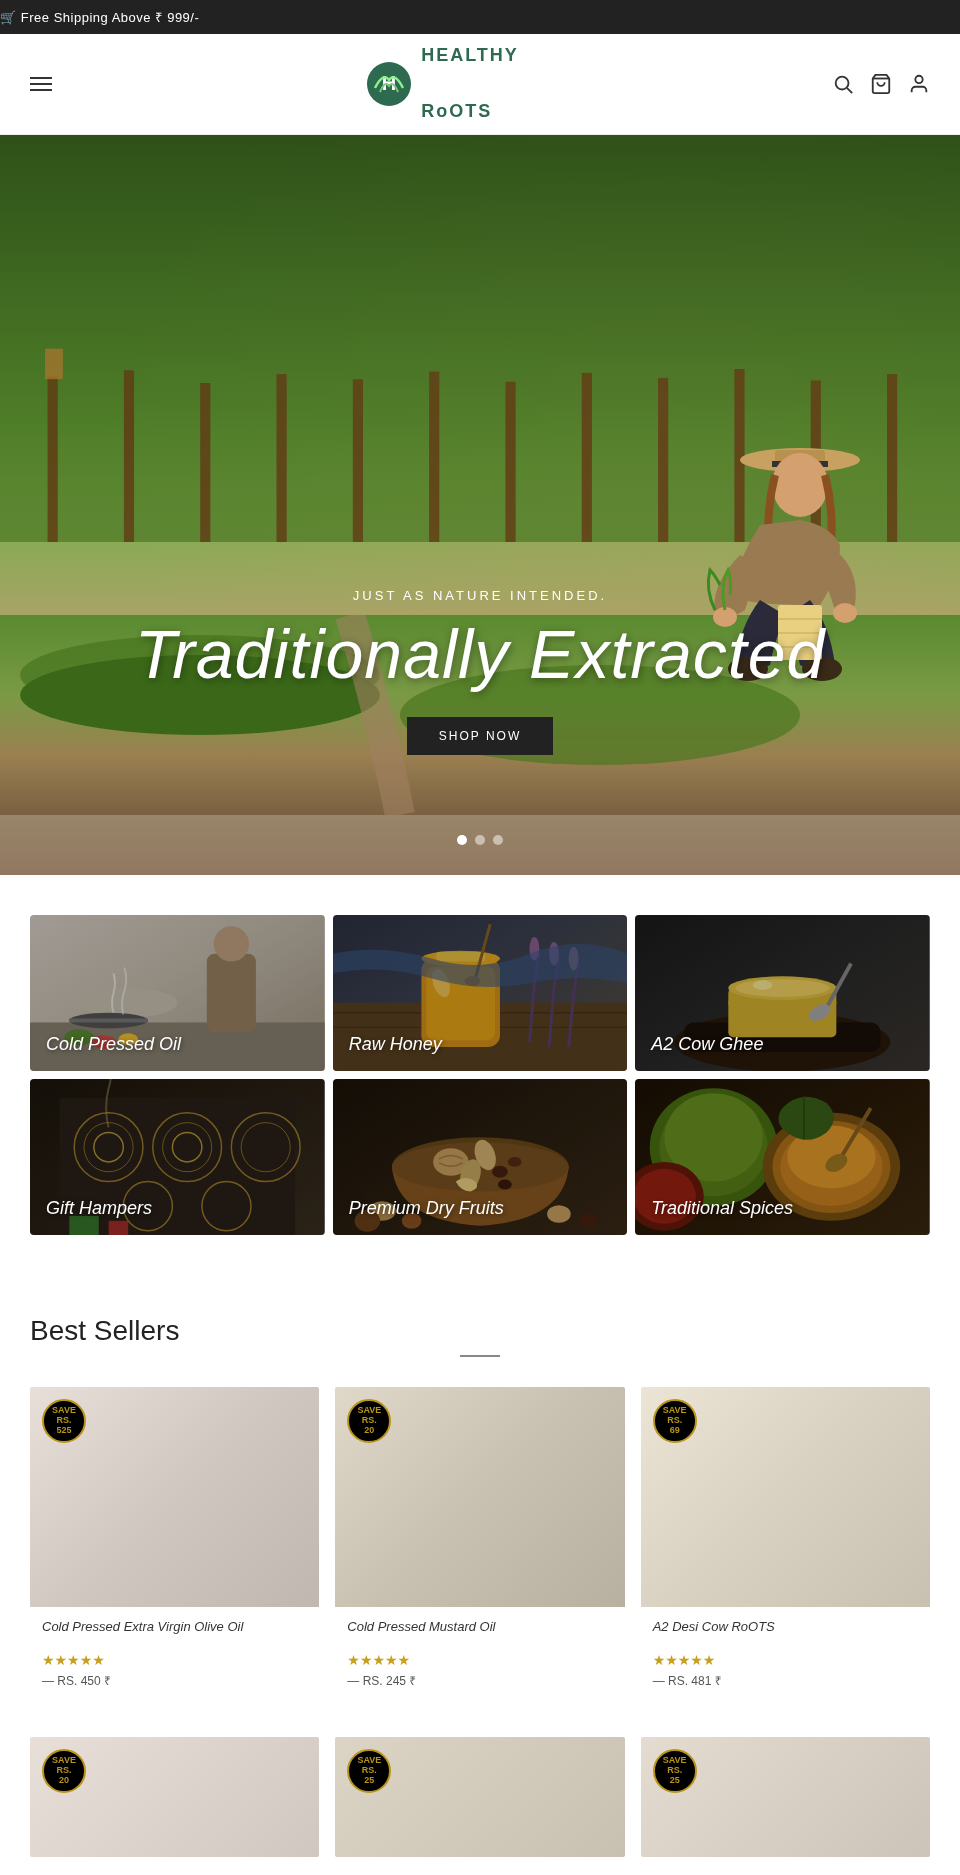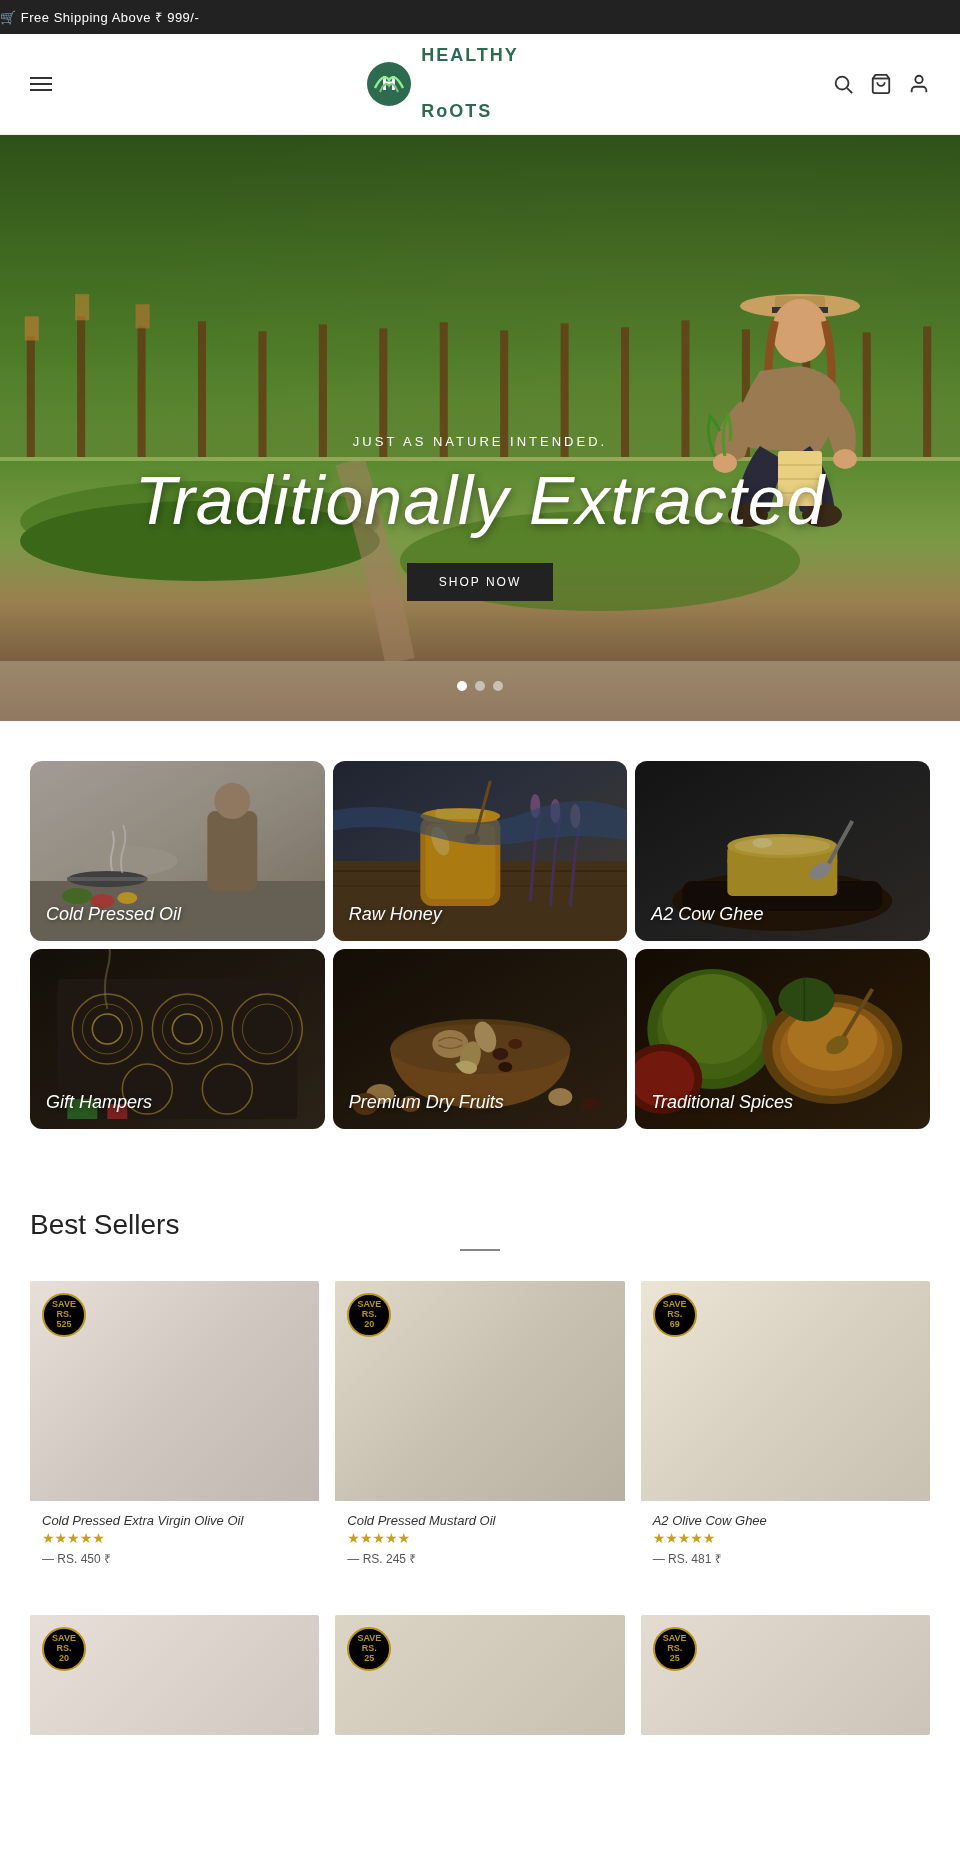--- a/index.html
+++ b/index.html
@@ -72,21 +72,21 @@
     .header-icon {
       width: 22px;
       height: 22px;
       cursor: pointer;
     }
 
     
     .hero {
       position: relative;
       width: 100%;
-      height: 586px;
+      height: 740px;
       overflow: hidden;
       background: linear-gradient(135deg, #3a5a2a 0%, #6b8c3e 30%, #8faa5a 50%, #c8b08a 80%, #a0937a 100%);
       text-decoration: underline;
     }
     .hero-bg {
       position: absolute;
       inset: 0;
       background:
         radial-gradient(ellipse at 70% 40%, rgba(180,160,100,0.5) 0%, transparent 60%),
         linear-gradient(180deg, #4a7a30 0%, #5a8a35 20%, #6b9040 40%, #8aaa55 55%, #b8a070 70%, #a09070 85%, #907860 100%);
@@ -150,24 +150,24 @@
     .categories {
       padding: 40px 30px;
     }
     .cat-grid {
       display: grid;
       grid-template-columns: repeat(3, 1fr);
       gap: 8px;
     }
     .cat-item {
       position: relative;
-      height: 180px;
+      height: 156px;
       overflow: hidden;
       cursor: pointer;
-      border-radius: 12px;
+      border-radius: 4px;
     }
     .cat-overlay {
       position: absolute;
       inset: 0;
       background: rgba(0,0,0,0.25);
     }
     .cat-label {
       position: absolute;
       bottom: 16px;
       left: 16px;
@@ -212,21 +212,21 @@
       background: #ececec;
     }
     .product-info {
       padding: 12px;
       background: #fff;
     }
     .product-name {
       font-size: 13px;
       font-style: italic;
       color: #333;
-      margin-bottom: 2px;
+      margin-bottom: 18px;
       font-weight: 400;
     }
     .product-stars {
       color: #c8a020;
       font-size: 14px;
       margin-bottom: 4px;
     }
     .product-price {
       font-size: 12px;
       color: #555;
@@ -664,21 +664,21 @@
     </div>
 
     <div class="product-card">
       <div class="save-badge">
         <span>SAVE</span>
         <span>RS.</span>
         <span>69</span>
       </div>
       <div class="product-img" style="background: linear-gradient(135deg, #ece4d4 0%, #d8d0c0 50%, #c8c0b0 100%);"></div>
       <div class="product-info">
-        <div class="product-name">A2 Olive Cow Ghee</div>
+        <div class="product-name">A2 Desi Cow RoOTS</div>
         <div class="product-stars">★★★★★</div>
         <div class="product-price">
           — <span>RS. 481</span> ₹
         </div>
       </div>
     </div>
 
   </div>
 </section>
 

